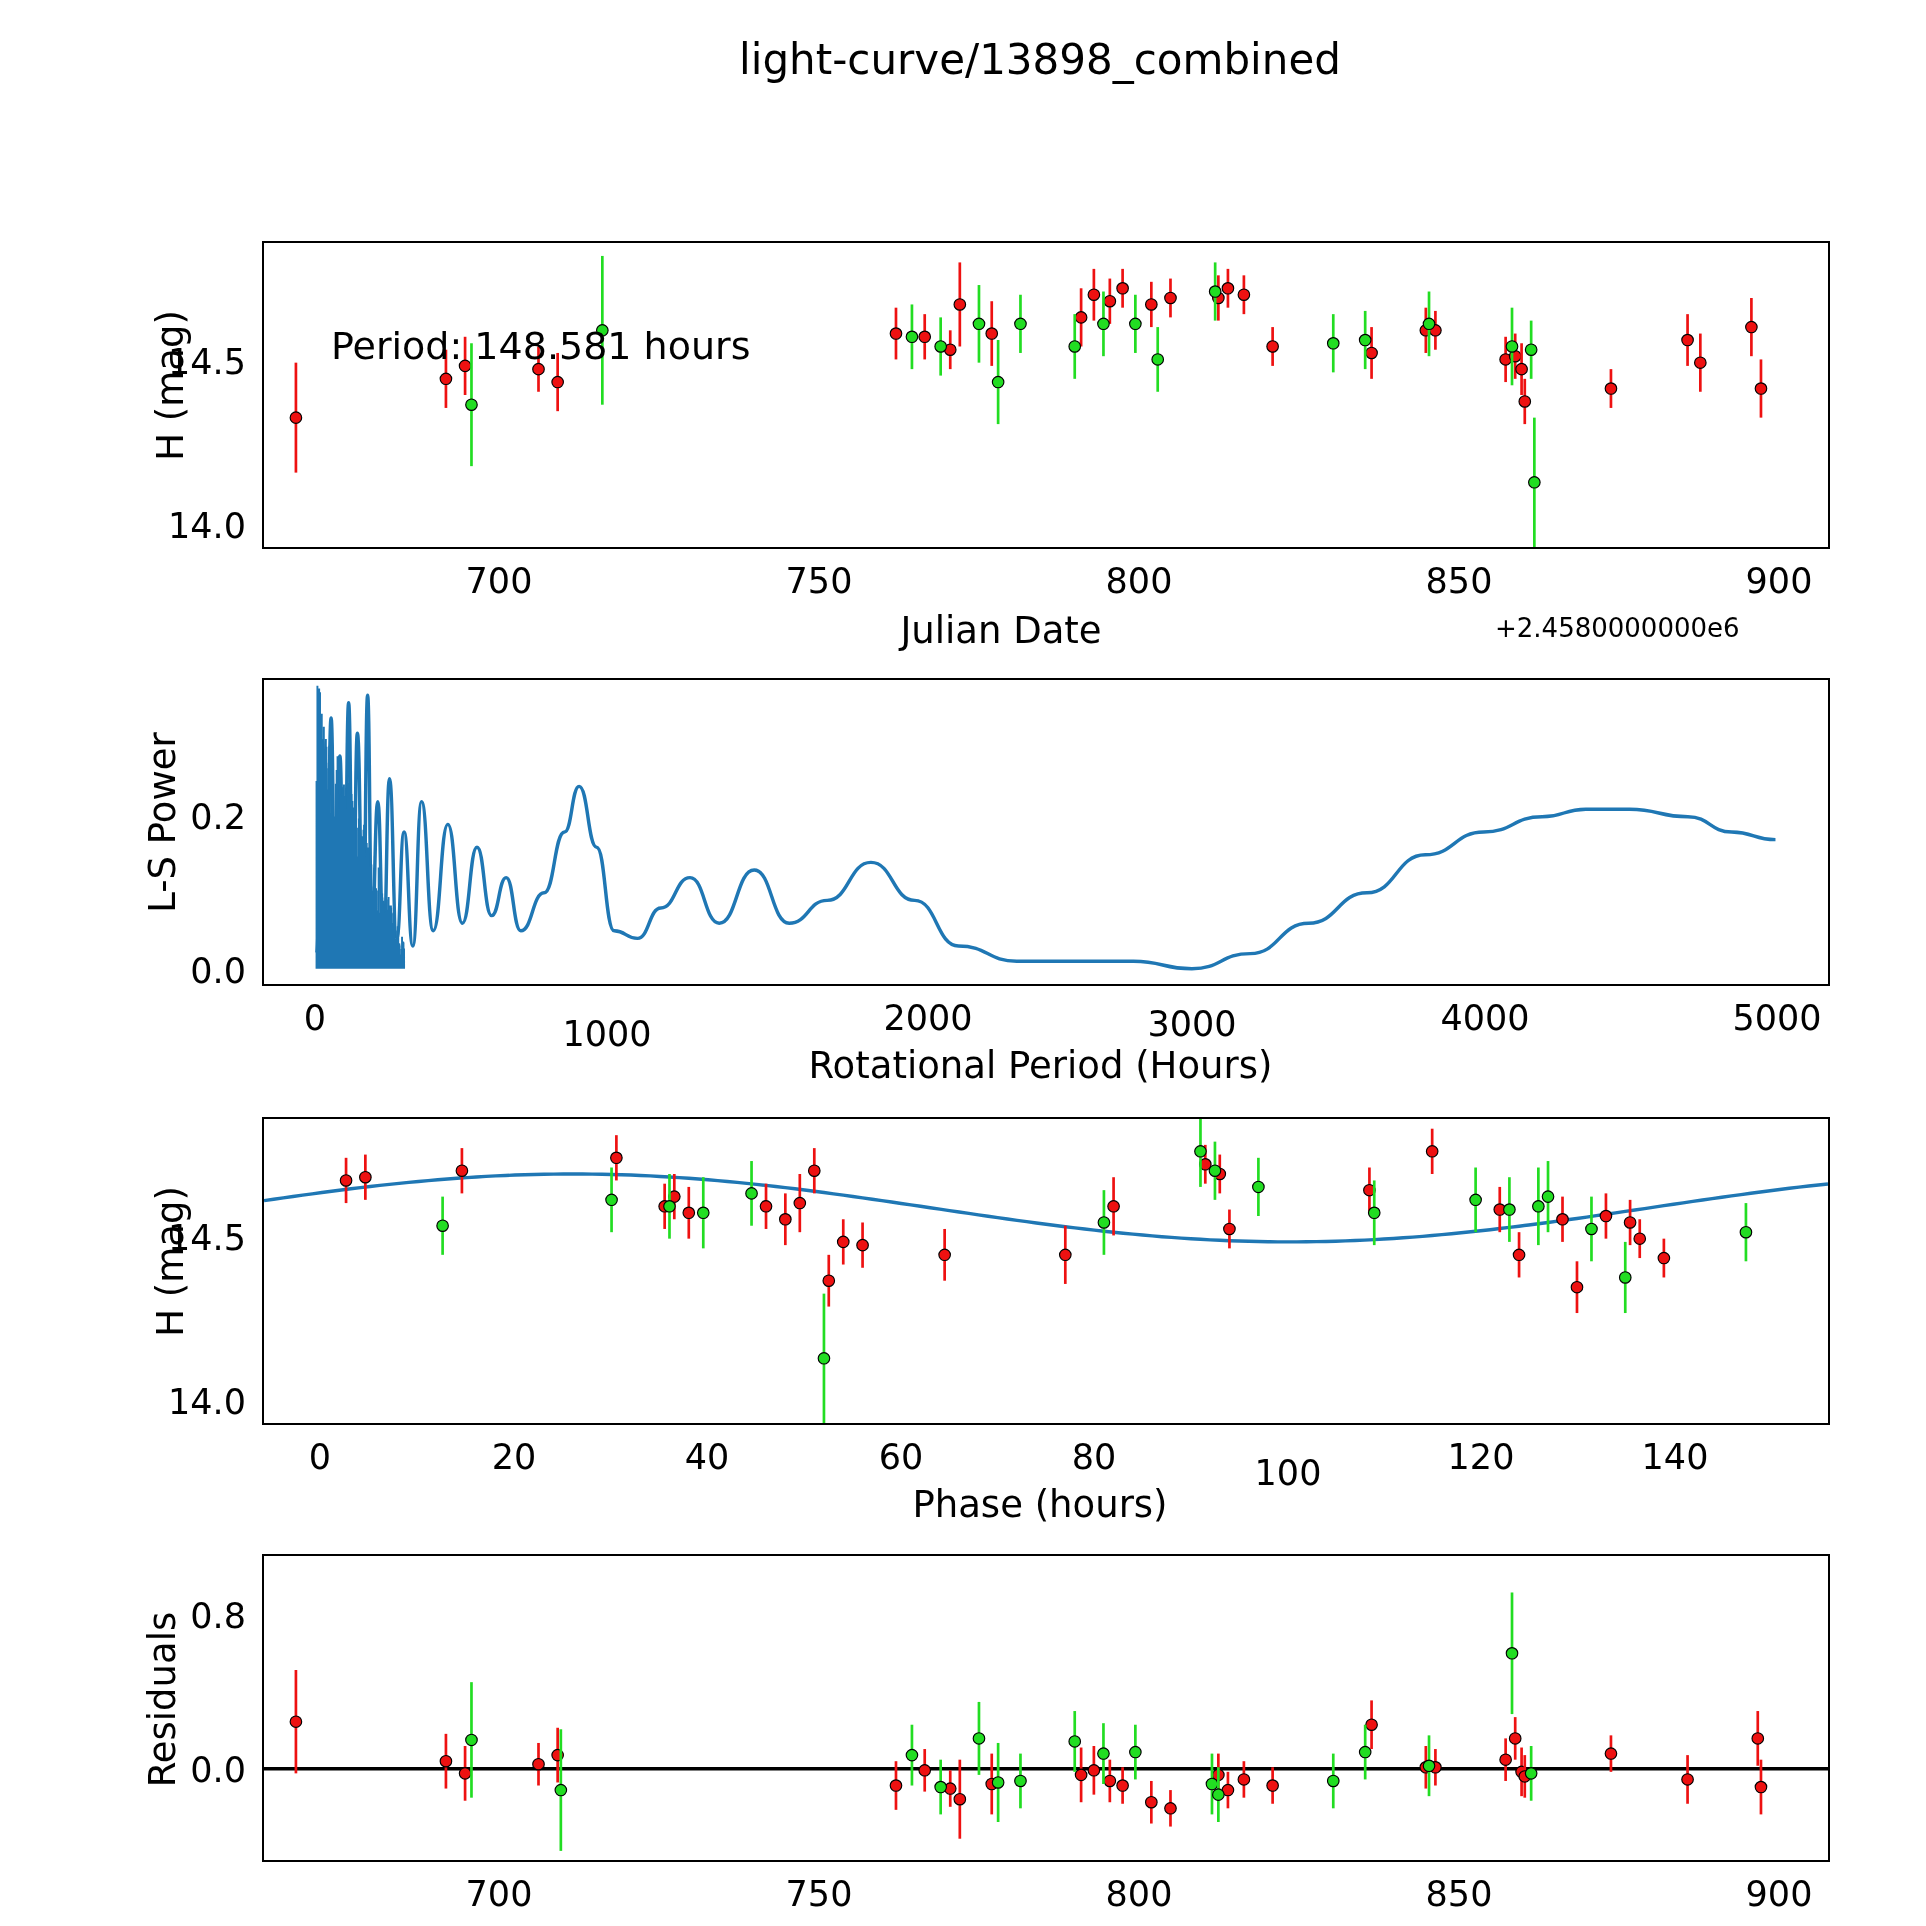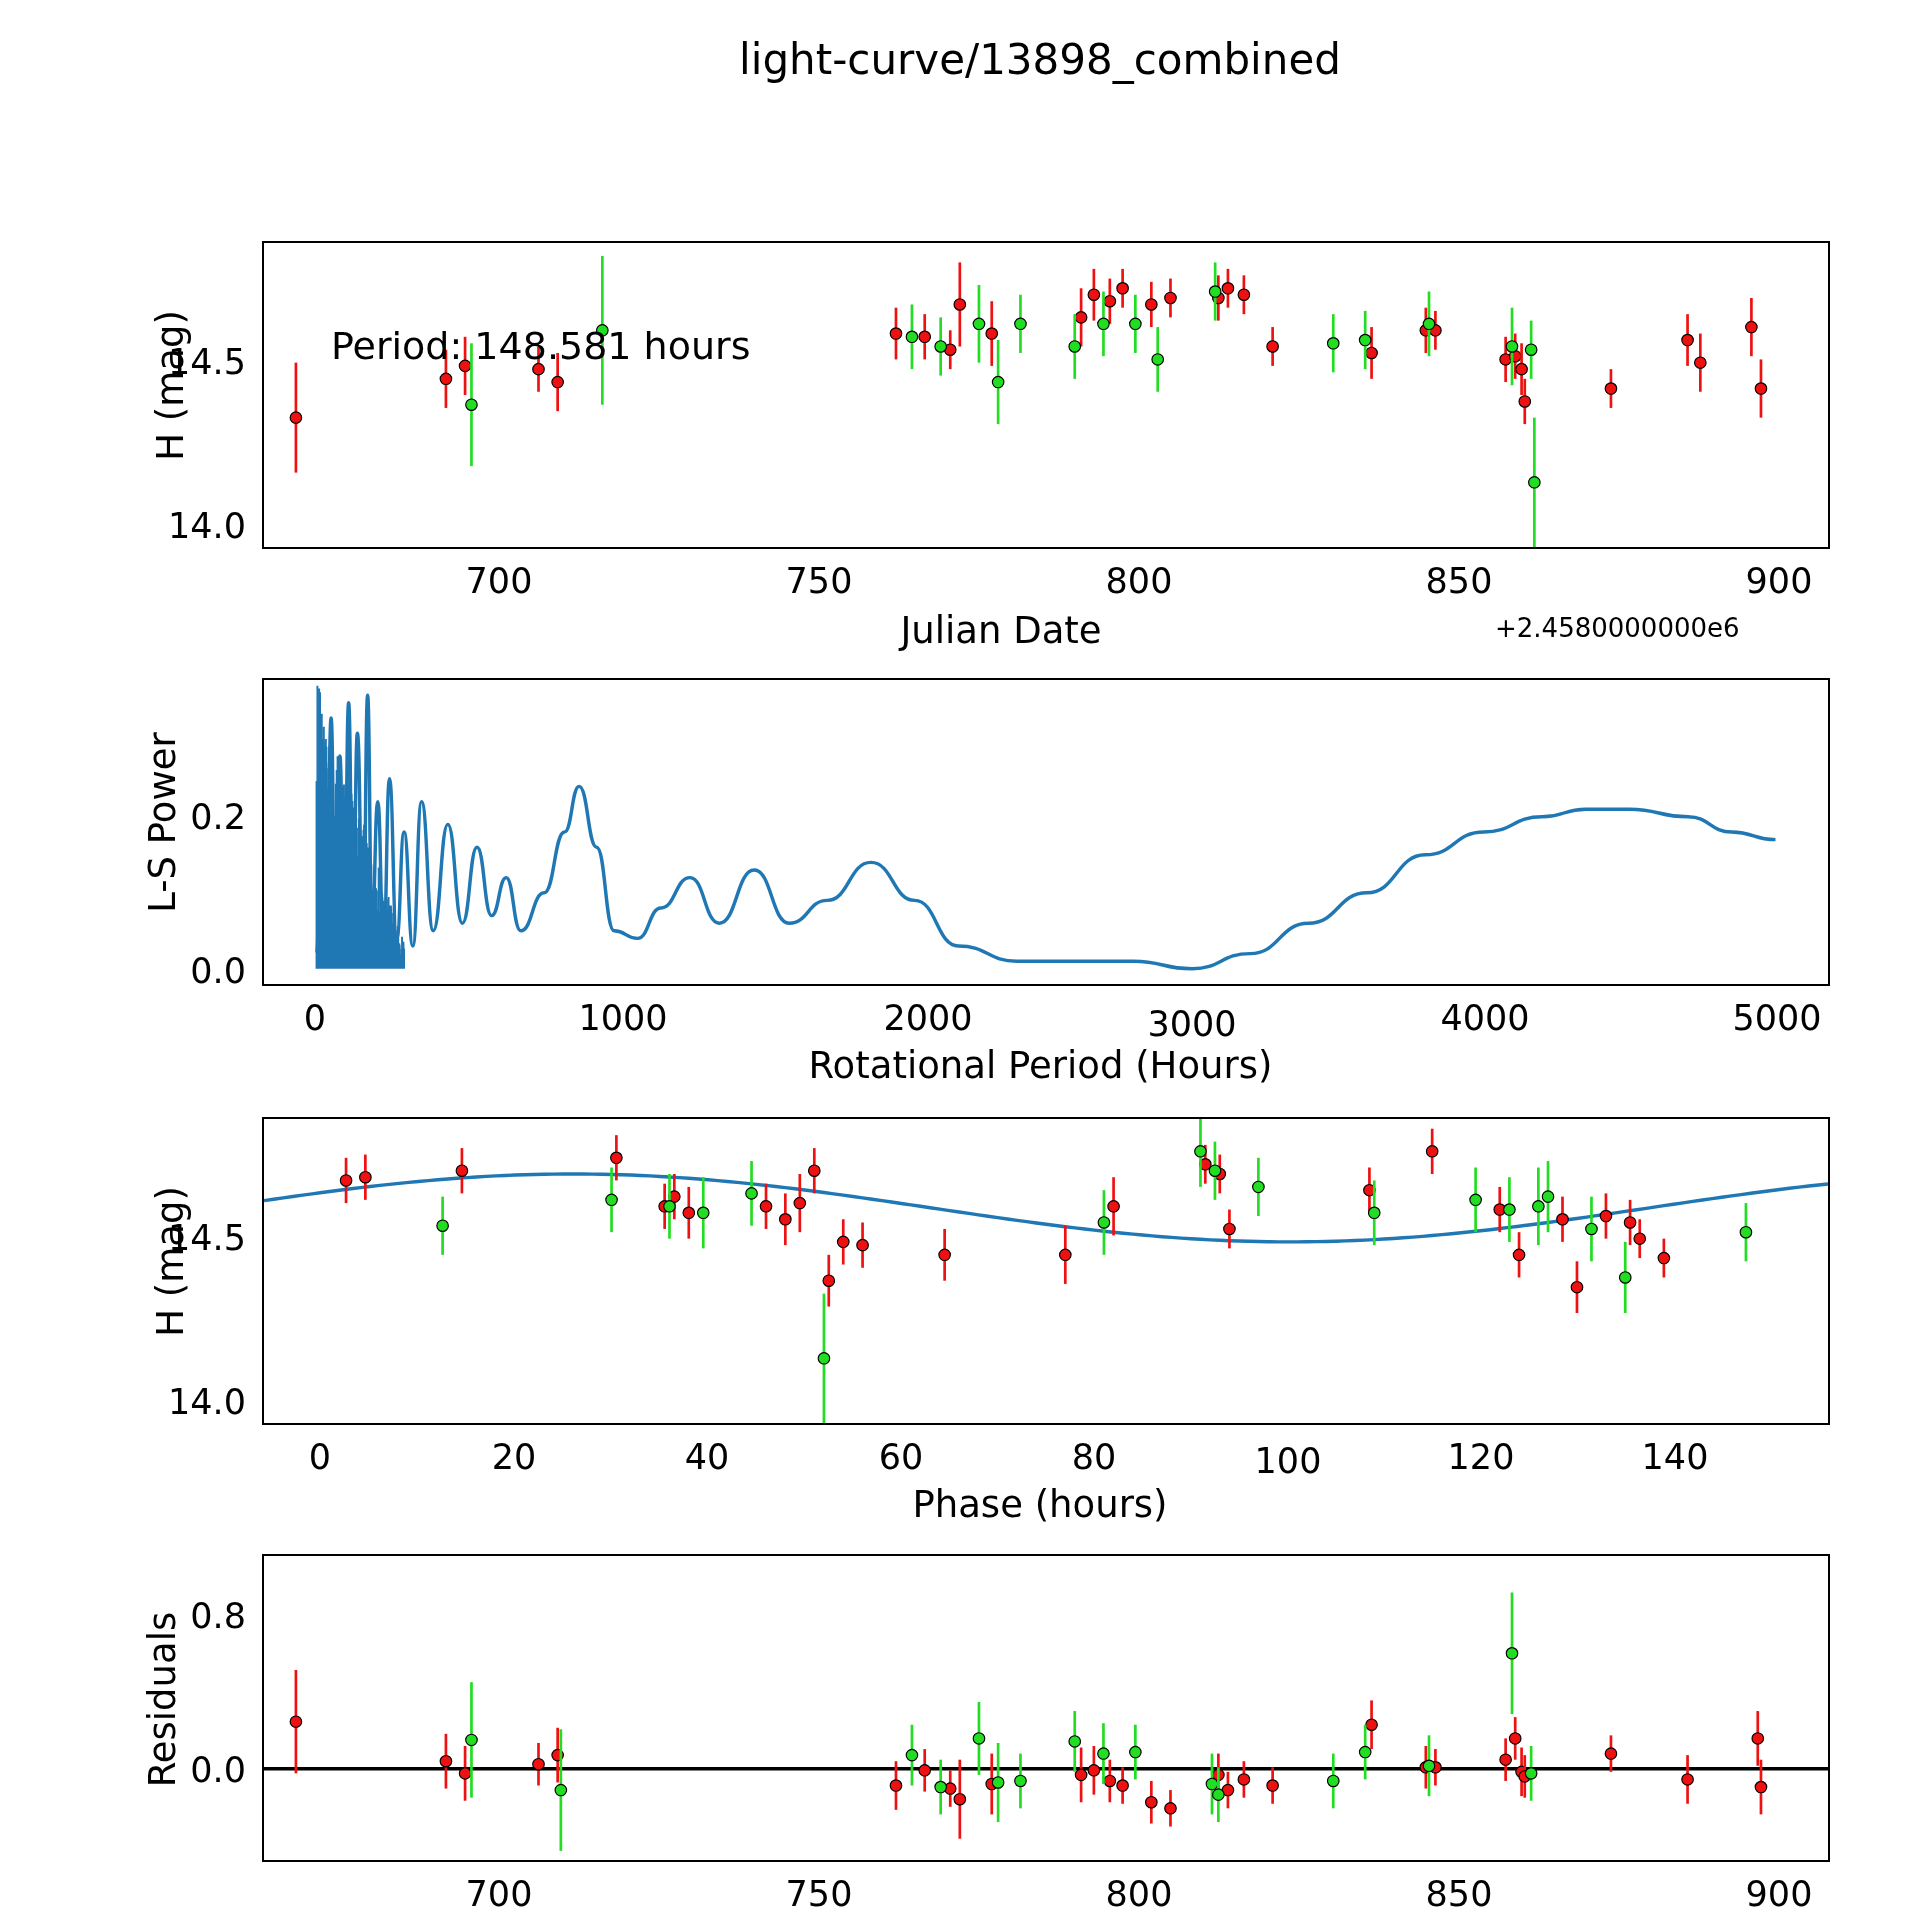--- a/index.html
+++ b/index.html
@@ -313,21 +313,21 @@
         </g>
       </svg>
   </div>
   <div class="ylabel" style="left:39px; top:801px; width:247px;">L-S Power</div>
   <div class="yticklabels" id="yt-periodogram" style="position: absolute; left: 77px; top: 678px; width: 169px; height: 308px; font-size: 35px; display: block;">
       <span style="top: 293px;">0.0</span>
       <span style="top: 139px;">0.2</span>
     </div>
   <div class="ticklabels" id="xt-periodogram" style="left:262px; top:998px; width:1568px; height:46px;">
       <span style="left: 53px; top: 0px;">0</span>
-      <span style="left: 345px; top: 0px; margin-left: 16px;">1000</span>
+      <span style="left: 345px; top: 16px;">1000</span>
       <span style="left: 638px; top: 0px; margin-left: 28px;">2000</span>
       <span style="left: 930px; top: 6px;">3000</span>
       <span style="left: 1223px; top: 0px;">4000</span>
       <span style="left: 1515px; top: 0px;">5000</span>
     </div>
   <div class="axis-label" style="left:578px; top:1044px; width:925px;">Rotational Period (Hours)</div>
 
   <div class="panel" id="panel-phased" style="left:262px; top:1117px; width:1568px; height:308px;">
     <svg id="svg-phased" viewBox="0 0 4070 800" preserveAspectRatio="none">
         <path d="M0.0 214.8 L25.1 211.1 L50.2 207.5 L75.4 203.9 L100.5 200.3 L125.6 196.9 L150.7 193.5 L175.9 190.1 L201.0 186.9 L226.1 183.7 L251.2 180.6 L276.4 177.7 L301.5 174.8 L326.6 172.0 L351.7 169.3 L376.9 166.8 L402.0 164.4 L427.1 162.1 L452.2 159.9 L477.3 157.8 L502.5 155.9 L527.6 154.2 L552.7 152.6 L577.8 151.1 L603.0 149.7 L628.1 148.6 L653.2 147.5 L678.3 146.7 L703.5 146.0 L728.6 145.4 L753.7 145.0 L778.8 144.8 L804.0 144.7 L829.1 144.8 L854.2 145.0 L879.3 145.4 L904.4 146.0 L929.6 146.7 L954.7 147.5 L979.8 148.6 L1004.9 149.7 L1030.1 151.1 L1055.2 152.6 L1080.3 154.2 L1105.4 155.9 L1130.6 157.8 L1155.7 159.9 L1180.8 162.1 L1205.9 164.4 L1231.0 166.8 L1256.2 169.3 L1281.3 172.0 L1306.4 174.8 L1331.5 177.7 L1356.7 180.6 L1381.8 183.7 L1406.9 186.9 L1432.0 190.1 L1457.2 193.5 L1482.3 196.9 L1507.4 200.3 L1532.5 203.9 L1557.7 207.5 L1582.8 211.1 L1607.9 214.8 L1633.0 218.5 L1658.1 222.2 L1683.3 225.9 L1708.4 229.7 L1733.5 233.5 L1758.6 237.3 L1783.8 241.0 L1808.9 244.8 L1834.0 248.5 L1859.1 252.3 L1884.3 255.9 L1909.4 259.6 L1934.5 263.2 L1959.6 266.7 L1984.8 270.2 L2009.9 273.6 L2035.0 277.0 L2060.1 280.3 L2085.2 283.5 L2110.4 286.6 L2135.5 289.6 L2160.6 292.5 L2185.7 295.3 L2210.9 298.0 L2236.0 300.6 L2261.1 303.0 L2286.2 305.4 L2311.4 307.6 L2336.5 309.7 L2361.6 311.6 L2386.7 313.4 L2411.9 315.1 L2437.0 316.6 L2462.1 318.0 L2487.2 319.2 L2512.3 320.3 L2537.5 321.2 L2562.6 321.9 L2587.7 322.5 L2612.8 323.0 L2638.0 323.3 L2663.1 323.4 L2688.2 323.4 L2713.3 323.2 L2738.5 322.8 L2763.6 322.3 L2788.7 321.6 L2813.8 320.8 L2839.0 319.8 L2864.1 318.7 L2889.2 317.4 L2914.3 316.0 L2939.4 314.4 L2964.6 312.7 L2989.7 310.8 L3014.8 308.8 L3039.9 306.7 L3065.1 304.4 L3090.2 302.0 L3115.3 299.5 L3140.4 296.9 L3165.6 294.1 L3190.7 291.3 L3215.8 288.3 L3240.9 285.3 L3266.0 282.1 L3291.2 278.9 L3316.3 275.6 L3341.4 272.2 L3366.5 268.8 L3391.7 265.2 L3416.8 261.7 L3441.9 258.1 L3467.0 254.4 L3492.2 250.7 L3517.3 247.0 L3542.4 243.2 L3567.5 239.5 L3592.7 235.7 L3617.8 231.9 L3642.9 228.1 L3668.0 224.4 L3693.1 220.6 L3718.3 216.9 L3743.4 213.2 L3768.5 209.6 L3793.6 205.9 L3818.8 202.4 L3843.9 198.9 L3869.0 195.4 L3894.1 192.1 L3919.3 188.8 L3944.4 185.5 L3969.5 182.4 L3994.6 179.4 L4019.8 176.4 L4044.9 173.6 L4070.0 170.9 " fill="none" stroke="#1f77b4" stroke-width="9"></path>
@@ -529,21 +529,21 @@
   <div class="yticklabels" id="yt-phased" style="position: absolute; left: 77px; top: 1117px; width: 169px; height: 308px; font-size: 35px; display: block;">
       <span style="top: 285px;">14.0</span>
       <span style="top: 121px;">14.5</span>
     </div>
   <div class="ticklabels" id="xt-phased" style="left:262px; top:1437px; width:1568px; height:46px;">
       <span style="left: 58px; top: 0px;">0</span>
       <span style="left: 252px; top: 0px;">20</span>
       <span style="left: 445px; top: 0px;">40</span>
       <span style="left: 639px; top: 0px;">60</span>
       <span style="left: 832px; top: 0px;">80</span>
-      <span style="left: 1026px; top: 4px;">100</span>
+      <span style="left: 1026px; top: 16px;">100</span>
       <span style="left: 1219px; top: 0px;">120</span>
       <span style="left: 1413px; top: 0px;">140</span>
     </div>
   <div class="axis-label" style="left:732px; top:1483px; width:616px;">Phase (hours)</div>
 
   <div class="panel" id="panel-residuals" style="left:262px; top:1554px; width:1568px; height:308px;">
     <svg id="svg-residuals" viewBox="0 0 4070 800" preserveAspectRatio="none">
         <line x1="0" y1="560" x2="4070" y2="560" stroke="#000" stroke-width="9"></line>
         <g>
           <line x1="83.06122448979592" y1="300" x2="83.06122448979592" y2="572" stroke="#ee1111" stroke-width="7"></line>

